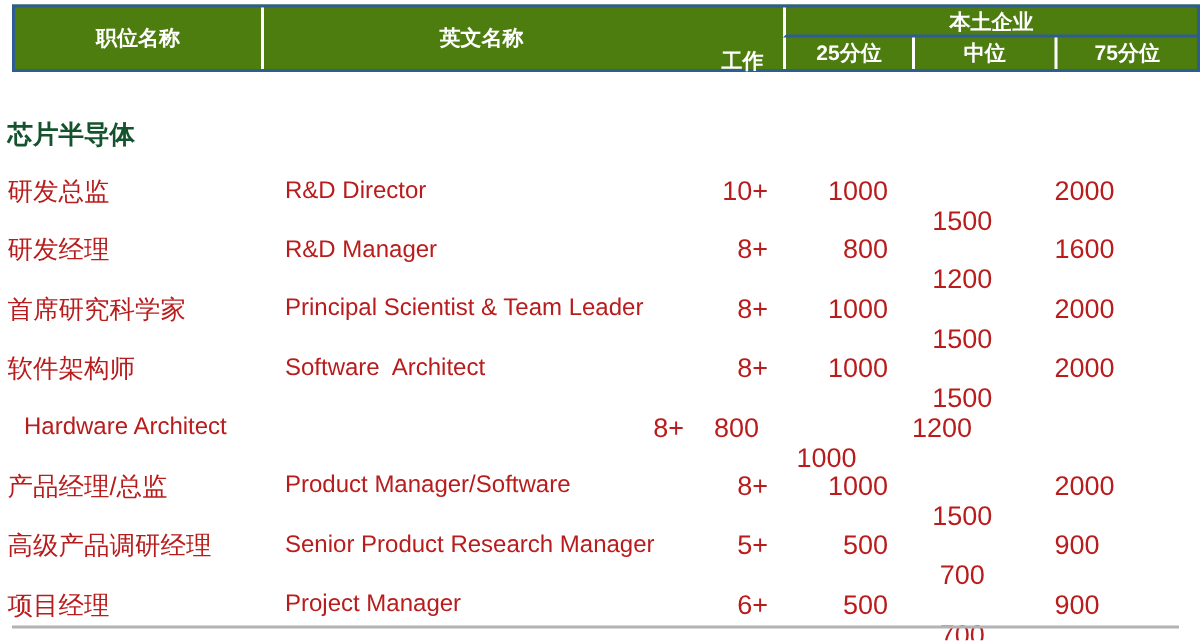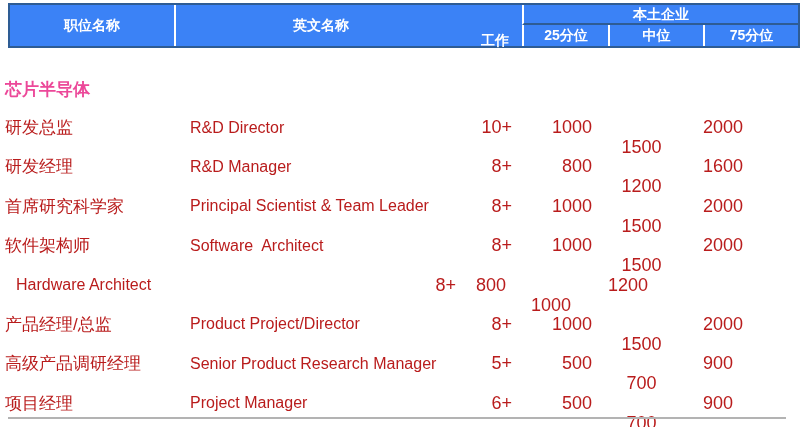--- a/index.html
+++ b/index.html
@@ -2,21 +2,21 @@
 <html><head>
 <meta charset="utf-8">
 <style>
   html,body{margin:0;padding:0;background:#ffffff;}
   body{width:800px;height:427px;font-family:"Liberation Sans",sans-serif;-webkit-font-smoothing:antialiased;}
   .page{position:relative;width:800px;height:427px;background:#fff;overflow:hidden;}
 
   
   .thead{
     position:absolute;left:8px;top:3px;width:792px;height:45px;
-    box-sizing:border-box;border:2px solid #2e5c94;background:#3b82f6;
+    box-sizing:border-box;border:2px solid #2e5c94;background:#4d7c0f;
     display:grid;
     grid-template-columns:164px 292px 56px 86px 95px 95px;
     grid-template-rows:20px 21px;
   }
   .hcell{
     display:flex;align-items:center;justify-content:center;
     color:#ffffff;font-size:14px;font-weight:bold;line-height:1.15;
     box-sizing:border-box;white-space:nowrap;
   }
   .span2{grid-row:1/3;}
@@ -24,21 +24,21 @@
   .h-eng{grid-column:2;border-left:2px solid #ffffff;}
   .h-years{grid-column:3;border-left:2px solid #ffffff;flex-direction:column;margin-top:43px;}
   .h-group{grid-column:4/7;grid-row:1;border-left:2px solid #ffffff;border-bottom:2px solid #2e5c94;}
   .h-p25{grid-column:4;grid-row:2;border-left:2px solid #ffffff;}
   .h-med{grid-column:5;grid-row:2;border-left:2px solid #ffffff;}
   .h-p75{grid-column:6;grid-row:2;border-left:2px solid #ffffff;}
 
   
   .section-title{
     position:absolute;left:5px;top:78px;
-    font-size:17px;font-weight:bold;color:#ec4899;white-space:nowrap;
+    font-size:17px;font-weight:bold;color:#14532d;white-space:nowrap;
   }
 
   
   .tbody{position:absolute;left:0;top:97px;width:800px;}
   .trow{
     display:grid;
     grid-template-columns:174px 292px 56px 86px 95px 97px;
     align-items:center;height:39.4px;color:#b91c1c;
   }
   .c-pos{padding-left:5px;font-size:17px;white-space:nowrap;}
@@ -112,21 +112,21 @@
     <div class="trow">
       <div class="c-eng">Hardware Architect</div>
       <div class="c-years">8+</div>
       <div class="c-p25">800</div>
       <div class="c-med">1000</div>
       <div class="c-p75">1200</div>
     </div>
 
     <div class="trow">
       <div class="c-pos">产品经理/总监</div>
-      <div class="c-eng">Product Project/Director</div>
+      <div class="c-eng">Product Manager/Software</div>
       <div class="c-years">8+</div>
       <div class="c-p25">1000</div>
       <div class="c-med">1500</div>
       <div class="c-p75">2000</div>
     </div>
 
     <div class="trow">
       <div class="c-pos">高级产品调研经理</div>
       <div class="c-eng">Senior Product Research Manager</div>
       <div class="c-years">5+</div>

